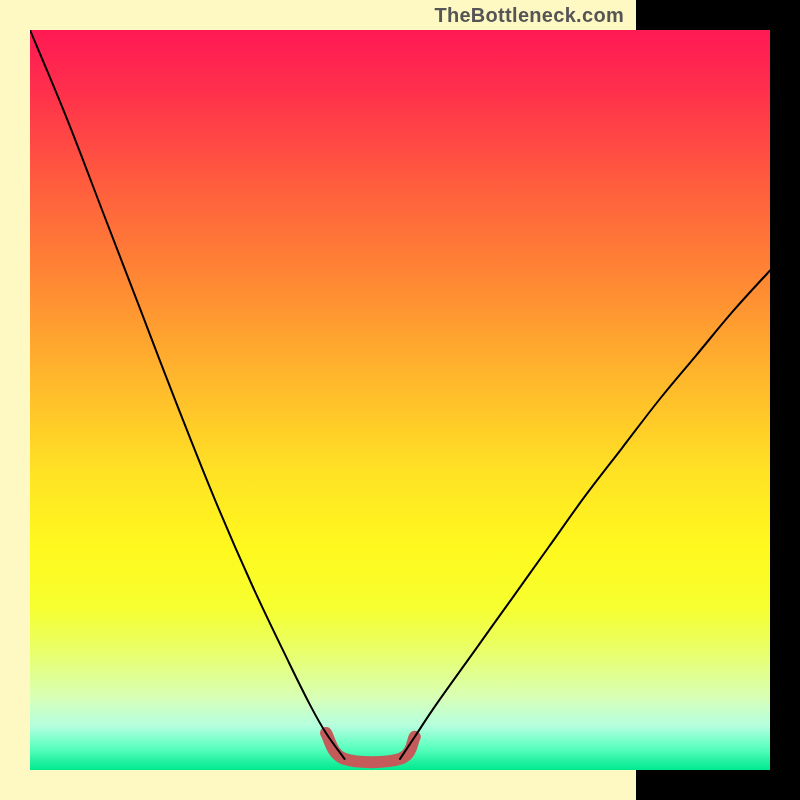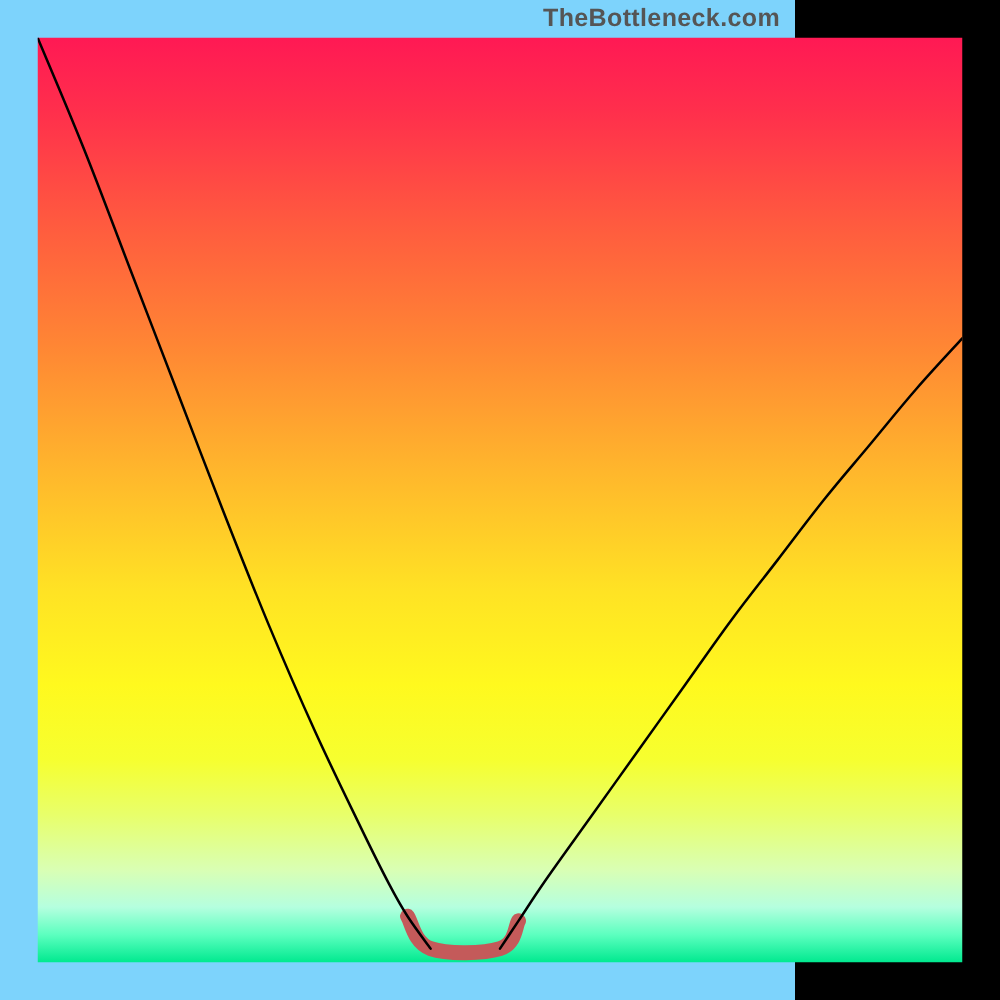--- a/index.html
+++ b/index.html
@@ -8,21 +8,21 @@
     width: 800px;
     height: 800px;
     background: #000;
     overflow: hidden;
     font-family: Arial, Helvetica, sans-serif;
   }
   .frame {
     position: relative;
     width: 636px;
     height: 800px;
-    background: #7dd3fc;
+    background: #fef9c3;
   }
   .watermark {
     position: absolute;
     top: 4px;
     right: 12px;
     color: #555;
     font-size: 20px;
     font-weight: 600;
     letter-spacing: 0.3px;
     z-index: 10;

